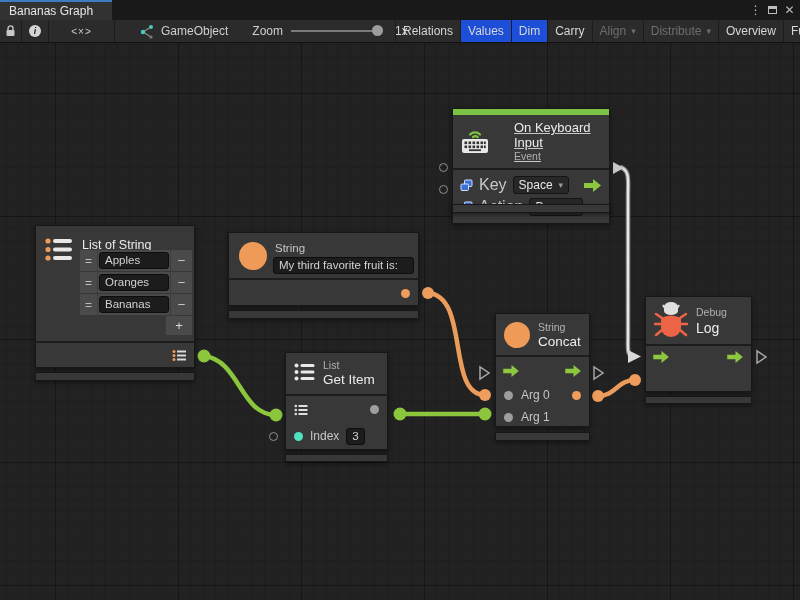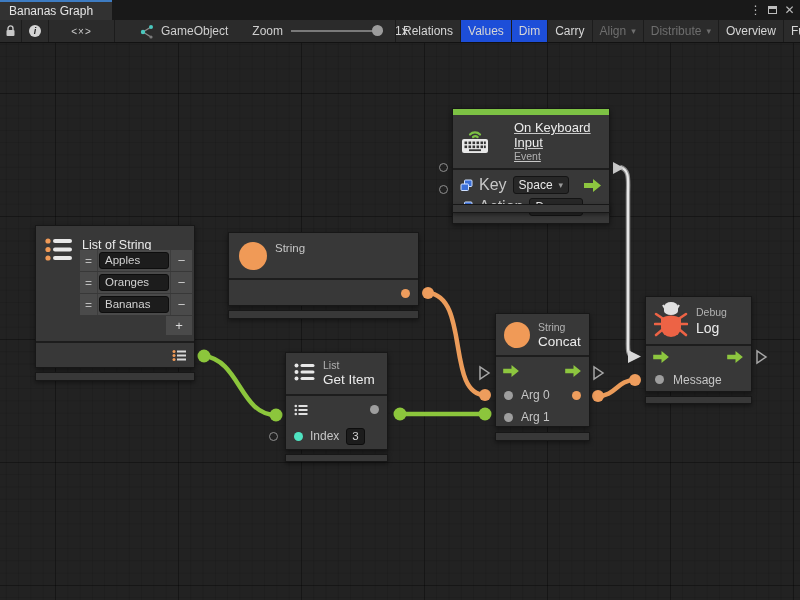--- a/index.html
+++ b/index.html
@@ -327,20 +327,21 @@
             </g>
         </svg>
       </span>
     </div>
   </div>
   <div class="nfooter" style="left:35px; top:329px; width:160px; height:9px"></div>
 
   <div class="node" style="left:228px; top:189px; width:191px; height:74px">
     <span class="hdr-abs" style="left:10px; top:9px; width:28px; height:28px; border-radius:50%; background:#F09A57"></span>
     <span class="hdr-abs ncat" style="left:46px; top:9px; font-size:11.5px; color:#c6c6c6">String</span>
+    <span class="hdr-abs tfield" style="left:44px; top:24px; width:141px">My third favorite fruit is:</span>
     <div class="ndivider" style="position:absolute; left:0; right:0; top:45px"></div>
     <span class="dot orange hdr-abs" style="left:172px; top:56px"></span>
   </div>
   <div class="nfooter" style="left:228px; top:267px; width:191px; height:9px"></div>
 
   <div class="node" style="left:285px; top:309px; width:103px; height:98px">
     <div class="nheader" style="height:41px">
       <span class="hdr-abs" style="left:8px; top:9px">
         <svg width="22" height="20" viewBox="0 0 22 20">
           <g fill="#e8e8e8">
@@ -444,20 +445,16 @@
             <path d="M0,4 h9 V0 l8,6.5 L9,13 V9 H0 z" fill="#8DC63F"></path>
           </svg>
       </span>
       <span style="flex:1"></span>
       <span>
         <svg width="17" height="12" viewBox="0 0 18 13">
             <path d="M0,4 h9 V0 l8,6.5 L9,13 V9 H0 z" fill="#8DC63F"></path>
           </svg>
       </span>
     </div>
-    <div class="nrow" style="height:23px; padding:0 9px">
-      <span class="dot gray"></span>
-      <span style="margin-left:9px">Message</span>
-    </div>
   </div>
   <div class="nfooter" style="left:645px; top:353px; width:107px; height:8px"></div>
 
 </div>
 
 </body></html>

